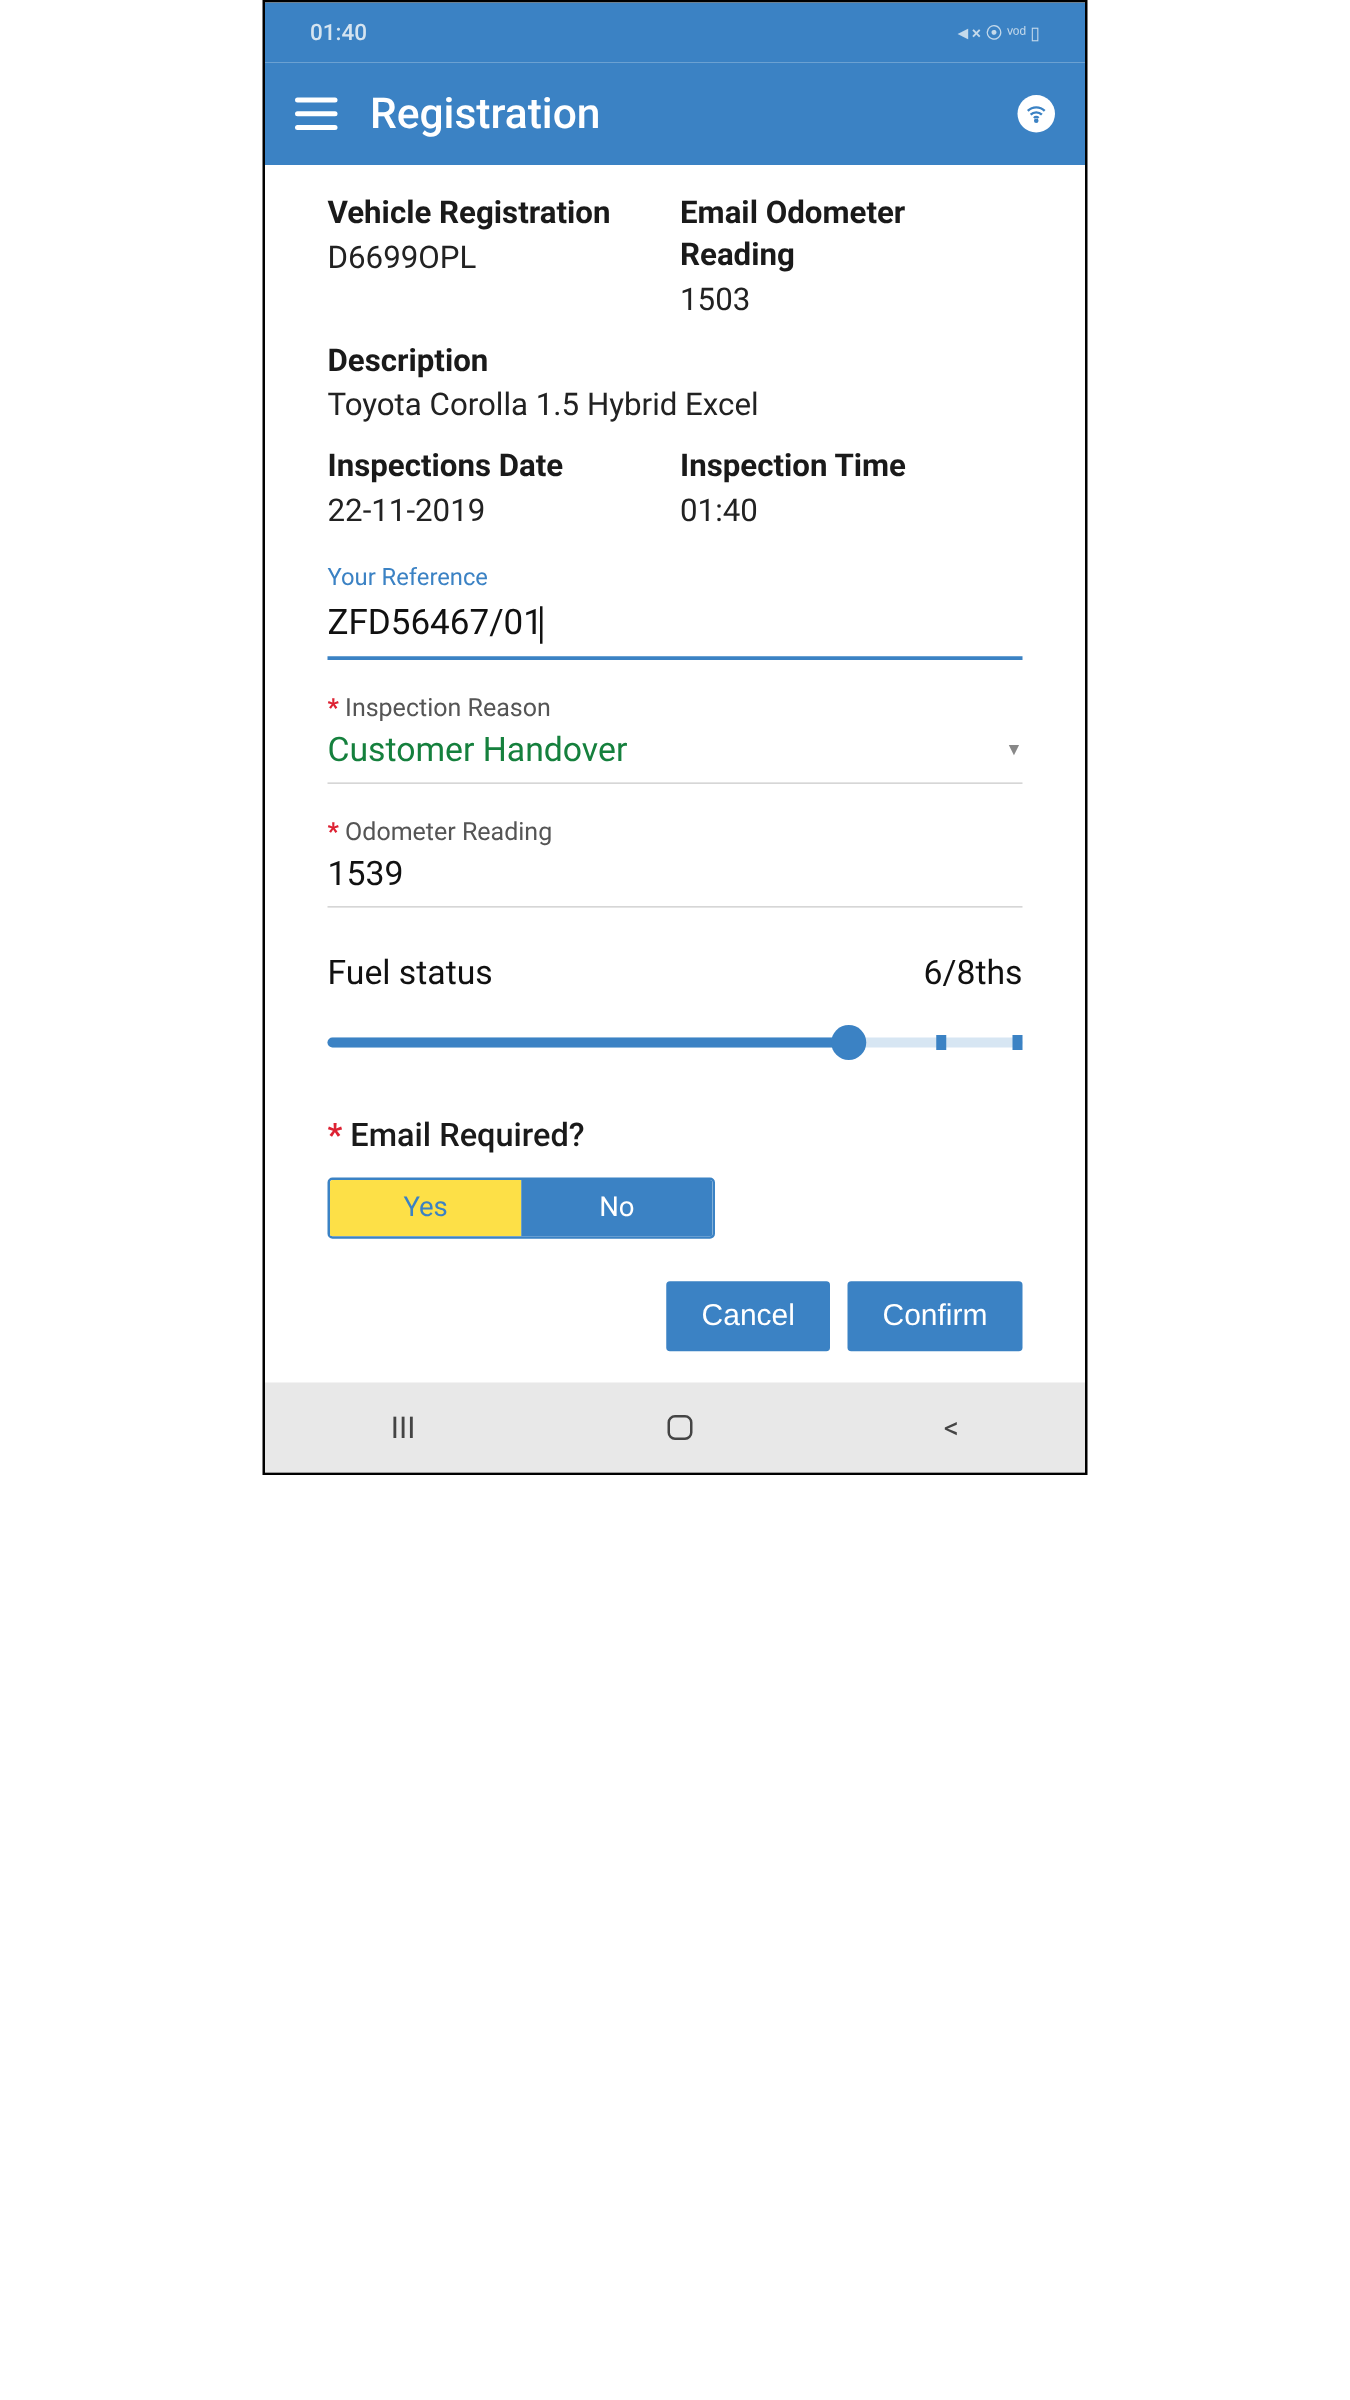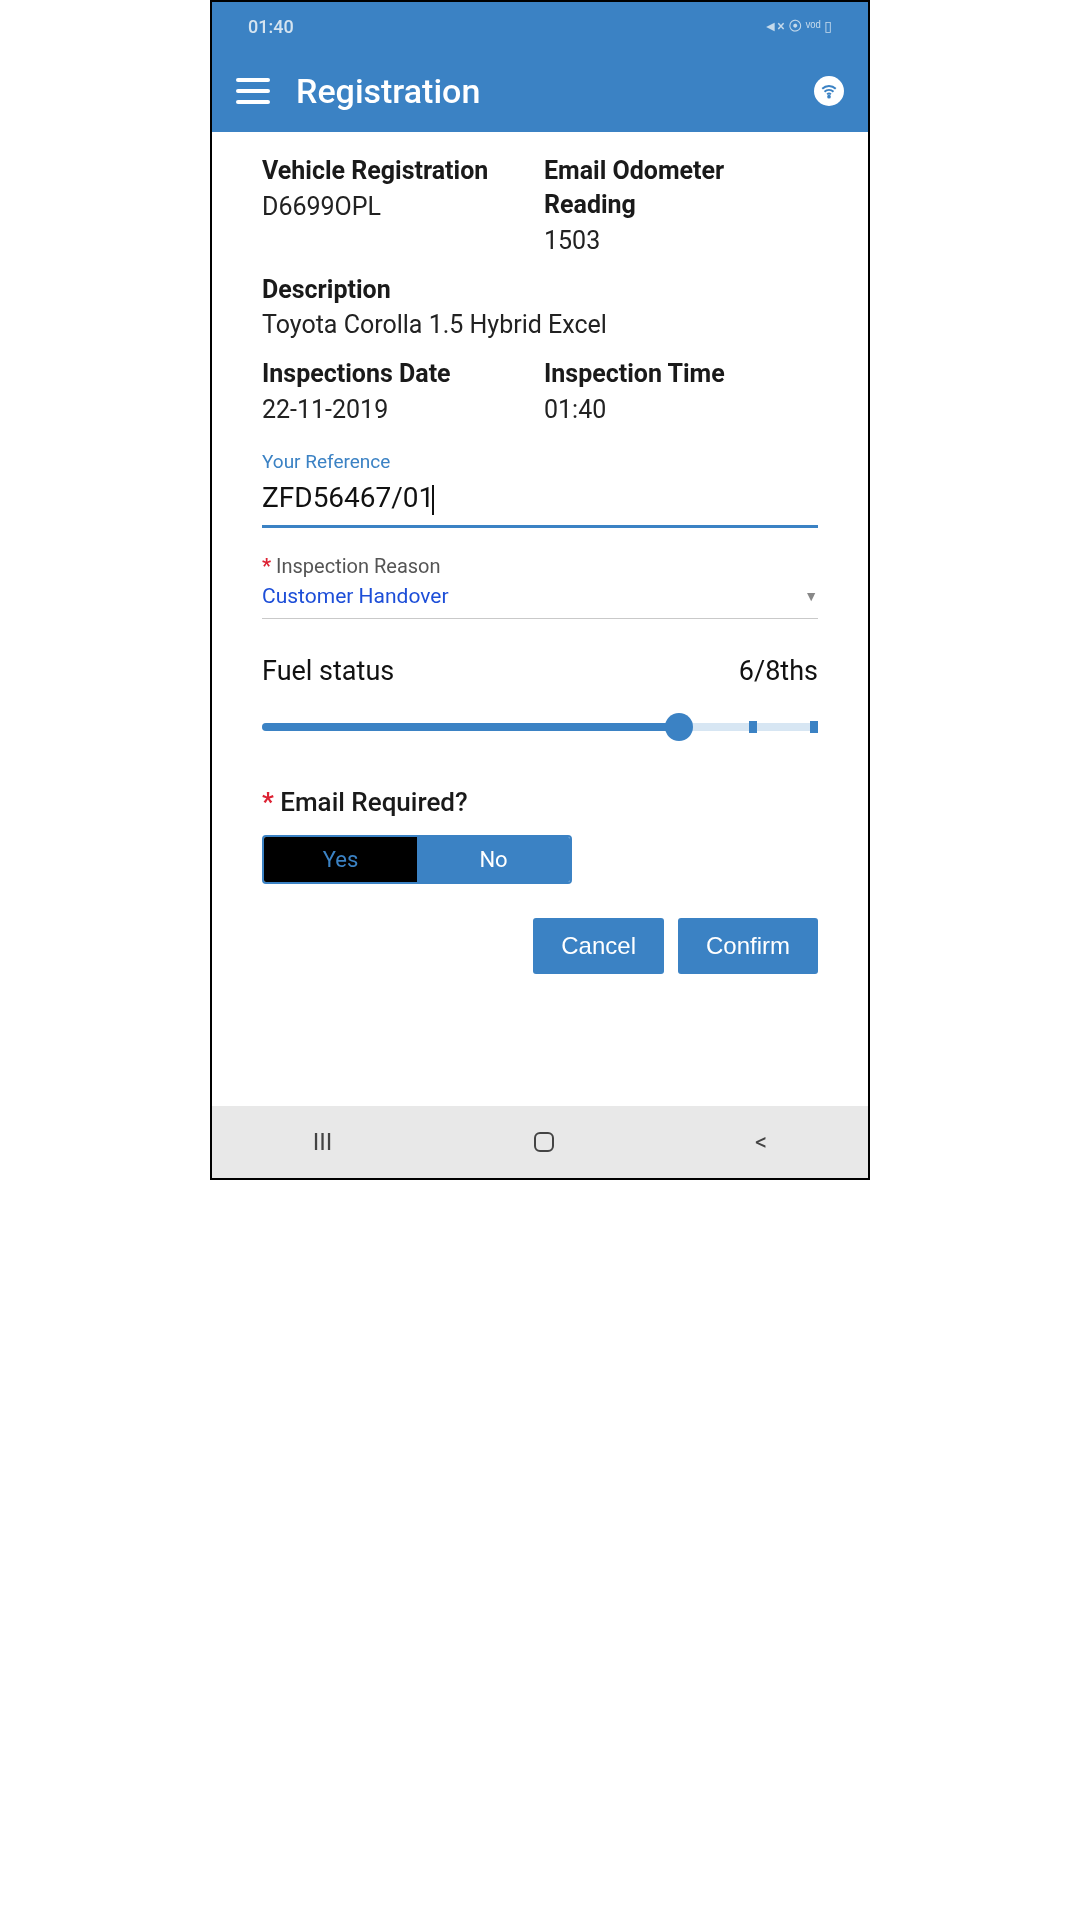--- a/index.html
+++ b/index.html
@@ -79,33 +79,33 @@
   }
   .cursor { display:inline-block; width:2px; height:30px; background:#111; vertical-align:middle; margin-left:-2px;}
   .thin-field {
     border-bottom: 1px solid #c9c9c9;
     padding-bottom: 10px;
     margin-top: 6px;
   }
   .field-label { font-size: 20px; color:#555; margin-bottom: 6px; }
   .req { color:#d23; font-weight:700; }
   .select-row { display:flex; align-items:center; justify-content:space-between; }
-  .select-value { font-size: 21px; color:#1d4ed8; }
+  .select-value { font-size: 27px; color:#15803d; }
   .caret { color:#888; font-size:14px; }
   .odom-value { font-size: 27px; color:#111; margin-top:6px;}
   .fuel-header { display:flex; justify-content:space-between; font-size:27px; color:#111; margin-top:36px;}
   .slider-wrap { position:relative; height:40px; margin-top:20px; }
   .track-bg { position:absolute; left:0; right:0; top:16px; height:8px; background:#d7e6f3; border-radius:4px;}
   .track-fill { position:absolute; left:0; top:16px; height:8px; background:#3b82c4; border-radius:4px;}
   .tick { position:absolute; top:14px; width:8px; height:12px; background:#3b82c4;}
   .thumb { position:absolute; top:6px; width:28px; height:28px; background:#3b82c4; border-radius:50%; transform:translateX(-50%);}
   .email-label { font-size: 26px; font-weight:500; margin-top:40px; }
   .segmented { display:flex; margin-top:18px; width: 310px; border-radius:4px; overflow:hidden; border:2px solid #3b82c4;}
   .seg { flex:1; text-align:center; padding:10px 0; font-size:22px; cursor:pointer;}
-  .seg-off { background:#000000; color:#3b82c4; }
+  .seg-off { background:#fde047; color:#3b82c4; }
   .seg-on { background:#3b82c4; color:#fff; }
   .actions { display:flex; justify-content:flex-end; gap:14px; margin-top:34px; }
   .btn {
     background:#3b82c4; color:#fff; border:none;
     padding: 14px 28px; font-size:24px; border-radius:3px; cursor:pointer;
   }
   .nav-bar {
     height: 72px;
     background:#e8e8e8;
     display:flex; align-items:center; justify-content:space-around;
@@ -178,20 +178,26 @@
     </div>
 
     <div class="field-block">
       <div class="field-label"><span class="req">*</span> <span>Inspection Reason</span></div>
       <div class="thin-field select-row">
         <span class="select-value">Customer Handover</span>
         <span class="caret">▼</span>
       </div>
     </div>
 
+    <div class="field-block">
+      <div class="field-label"><span class="req">*</span> <span>Odometer Reading</span></div>
+      <div class="thin-field">
+        <div class="odom-value">1539</div>
+      </div>
+    </div>
 
     <div class="fuel-header">
       <span>Fuel status</span>
       <span>6/8ths</span>
     </div>
     <div class="slider-wrap">
       <div class="track-bg"></div>
       <div class="track-fill" id="fuel-fill" style="width: 75%;"></div>
       <div class="tick" style="left:87.5%;"></div>
       <div class="tick" style="left:calc(100% - 8px);"></div>

